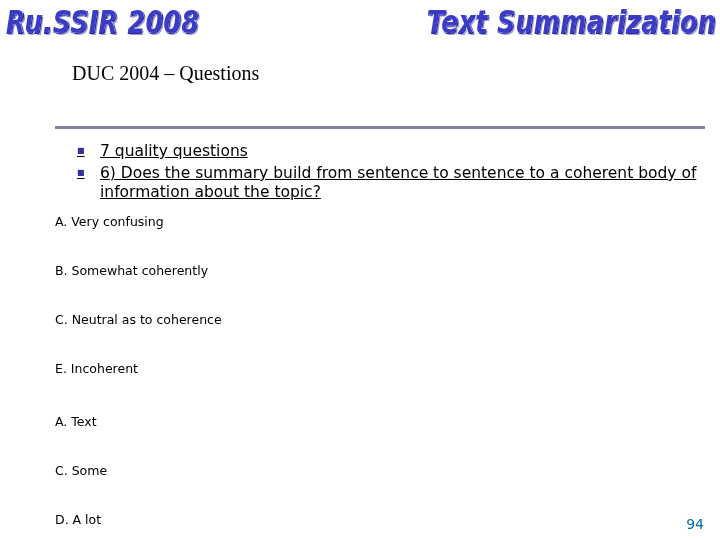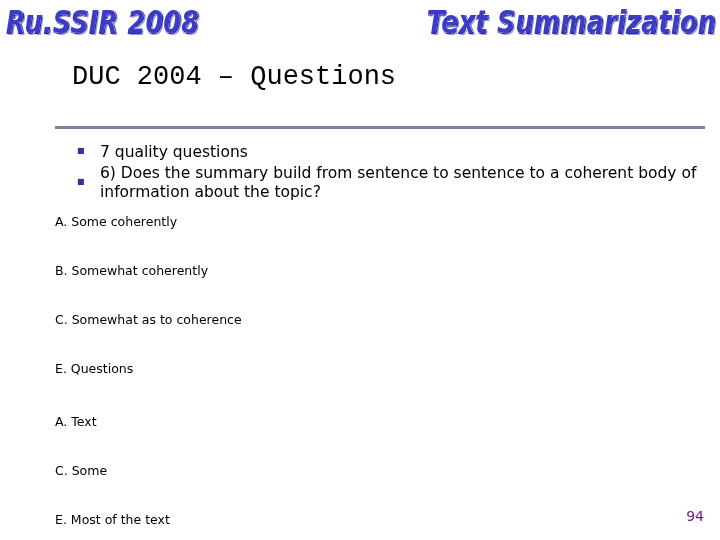--- a/index.html
+++ b/index.html
@@ -43,23 +43,23 @@
     top: 4px;
     font-size: 25px;
     transform-origin: right top;
   }
 
   
   .slide-title {
     position: absolute;
     left: 72px;
     top: 62px;
-    font-size: 27px;
+    font-size: 20px;
     color: #000000;
-    font-family: Liberation Mono, monospace;
+    font-family: Liberation Serif, serif;
     font-weight: normal;
     letter-spacing: 0px;
   }
 
   .title-rule {
     position: absolute;
     left: 55px;
     top: 126px;
     width: 650px;
     height: 3px;
@@ -69,22 +69,23 @@
   
   .body {
     position: absolute;
     left: 55px;
     top: 142px;
     width: 650px;
   }
 
   .bullet-row {
     display: flex;
-    align-items: center;
+    align-items: flex-start;
     margin: 0 0 1px 0;
+    text-decoration: underline;
   }
   .bullet-marker {
     width: 45px;
     flex: 0 0 45px;
     color: #333399;
     font-size: 11px;
     line-height: 20px;
     text-align: left;
     padding-left: 22px;
     box-sizing: border-box;
@@ -119,23 +120,23 @@
     line-height: 17px;
     color: #000000;
     padding-left: 0;
   }
   .sub-indent-1 { padding-left: 121px; }
   .sub-indent-2 { padding-left: 127px; margin-top: 32px; }
 
   .page-number {
     position: absolute;
     right: 16px;
-    bottom: 16px;
+    bottom: 8px;
     font-size: 14px;
-    color: #701a75;
+    color: #0369a1;
   }
 </style>
 </head>
 <body>
 
 <div class="wordart" id="wa-left">Ru.SSIR 2008</div>
 
 <div class="wordart" id="wa-right">Text Summarization</div>
 
 <div class="slide-title">DUC 2004 – Questions</div>
@@ -150,32 +151,33 @@
   </div>
 
   <div class="bullet-row">
     <span class="bullet-marker"></span>
     <span class="bullet-text">6) Does the summary build from sentence to sentence to a coherent body of information about the topic?</span>
   </div>
 
   <div class="spacer-sm"></div>
 
   <ul class="sublist">
-    <li class="sub-indent-1">A. Some coherently</li>
+    <li class="sub-indent-1">A. Very confusing</li>
     <li class="sub-indent-2">B. Somewhat coherently</li>
-    <li class="sub-indent-2">C. Somewhat as to coherence</li>
-    <li class="sub-indent-2">E. Questions</li>
+    <li class="sub-indent-2">C. Neutral as to coherence</li>
+    <li class="sub-indent-2">E. Incoherent</li>
   </ul>
 
   <div class="spacer-lg"></div>
 
 
   <div class="spacer-sm"></div>
 
   <ul class="sublist">
     <li class="sub-indent-1">A. Text</li>
     <li class="sub-indent-2">C. Some</li>
+    <li class="sub-indent-2">D. A lot</li>
     <li class="sub-indent-2">E. Most of the text</li>
   </ul>
 
 </div>
 
 <div class="page-number">94</div>
 
 </body></html>

